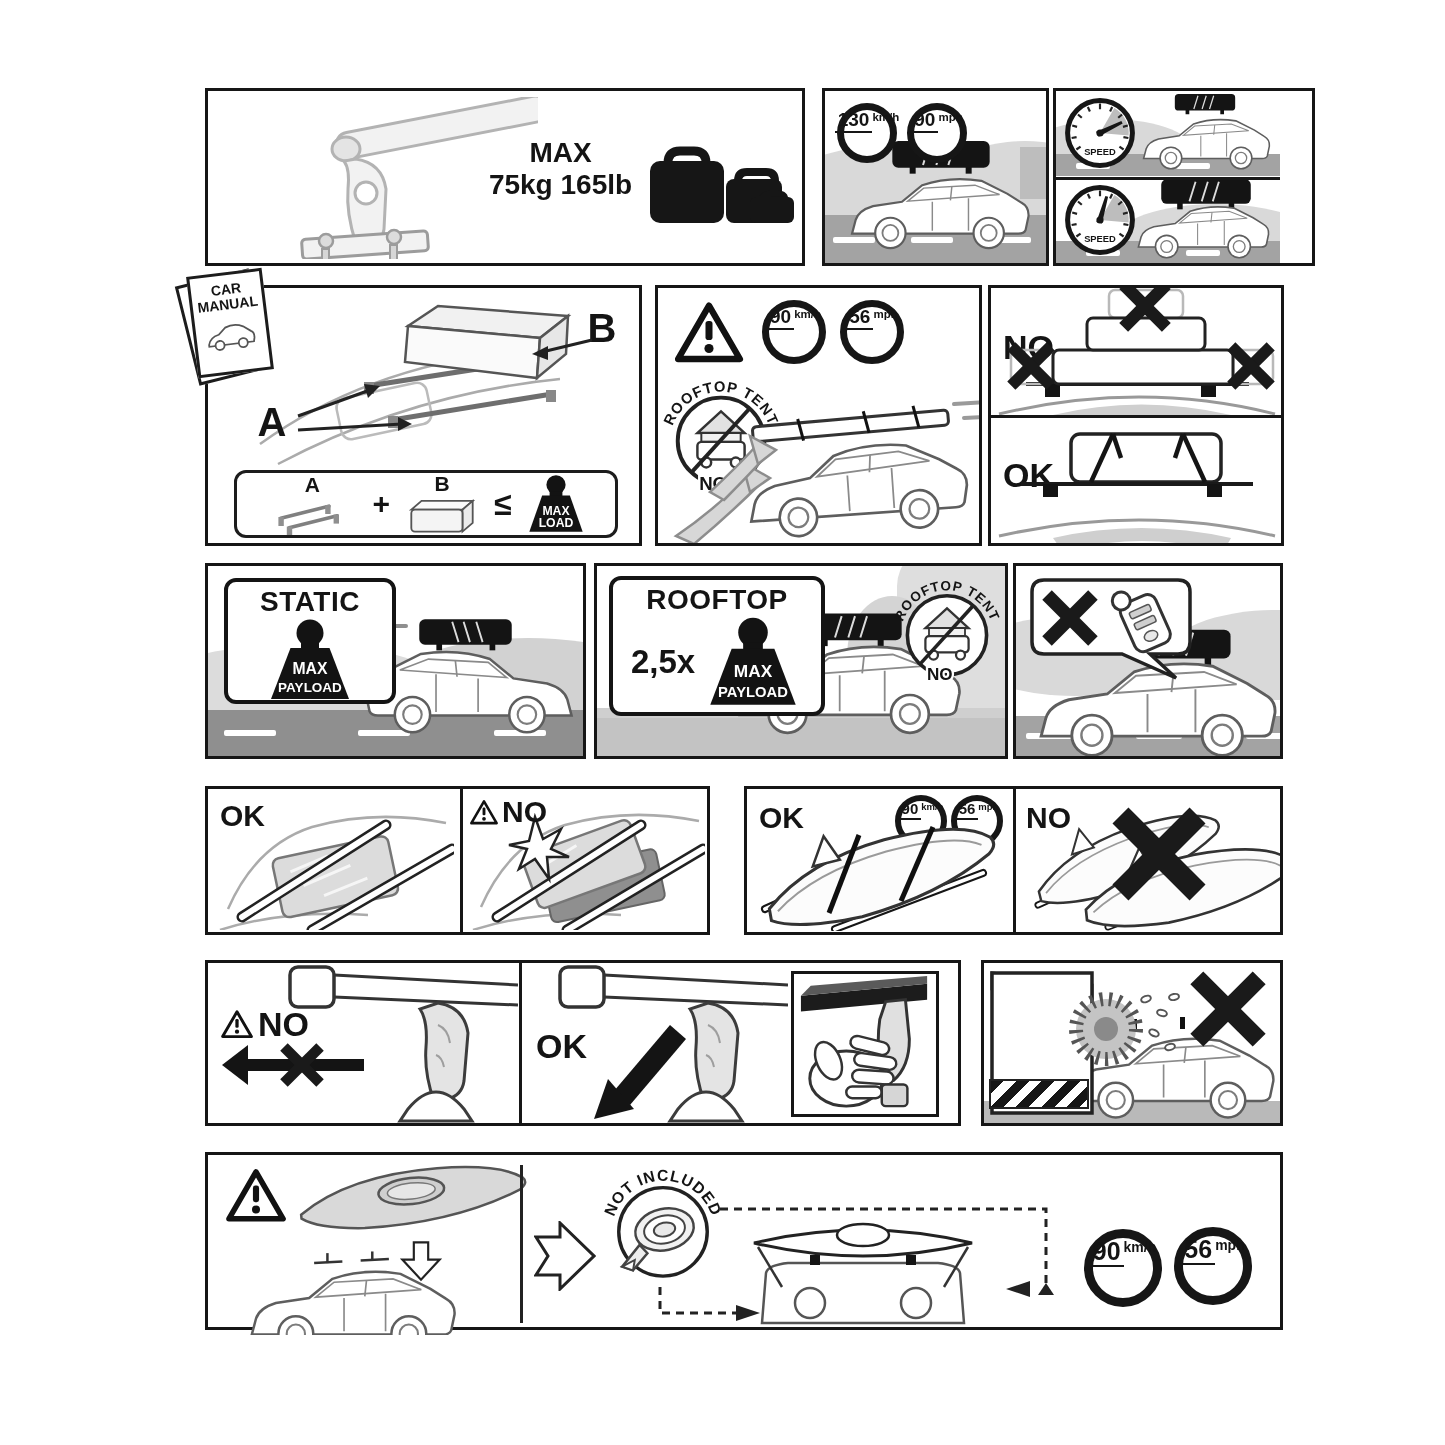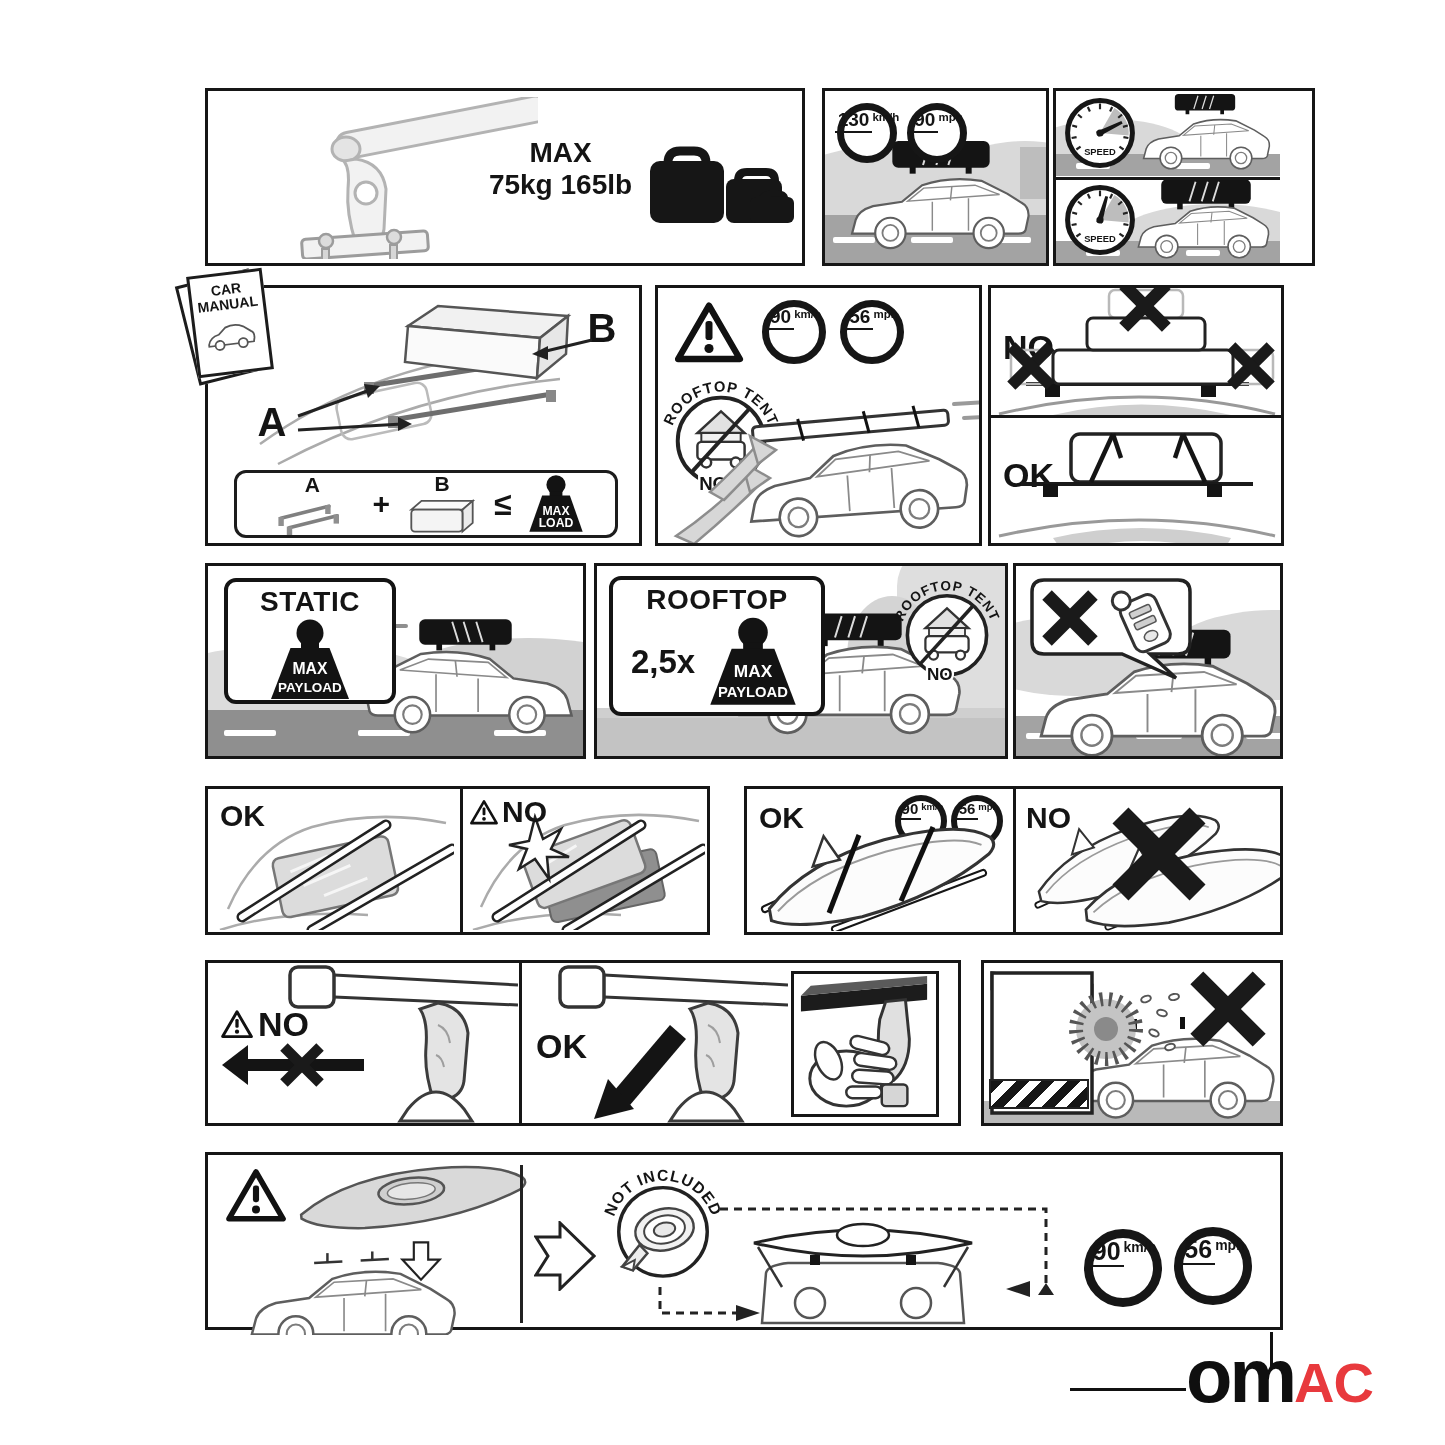--- a/index.html
+++ b/index.html
@@ -697,22 +697,14 @@
     <div class="badge badge-lg" style="left:876px;top:74px;width:78px;height:78px">
       <span class="bv">90</span>
       <span class="bu">km/h</span>
     </div>
     <div class="badge badge-lg" style="left:966px;top:72px;width:78px;height:78px">
       <span class="bv">56</span>
       <span class="bu">mph</span>
     </div>
   </div>
 
-  <div class="abs" style="left:1070px;top:1332px;width:350px;height:95px">
-    <div class="abs" style="left:0;top:56px;width:116px;height:2.5px;background:#111"></div>
-    <div class="abs" style="left:200px;top:0;width:2.5px;height:34px;background:#111"></div>
-    <div class="logo-row" style="left:116px;top:6px">
-      <span class="logo-om">om</span>
-        <span class="logo-ac">AC</span>
-    </div>
-  </div>
 
 </div>
 
 </body></html>

